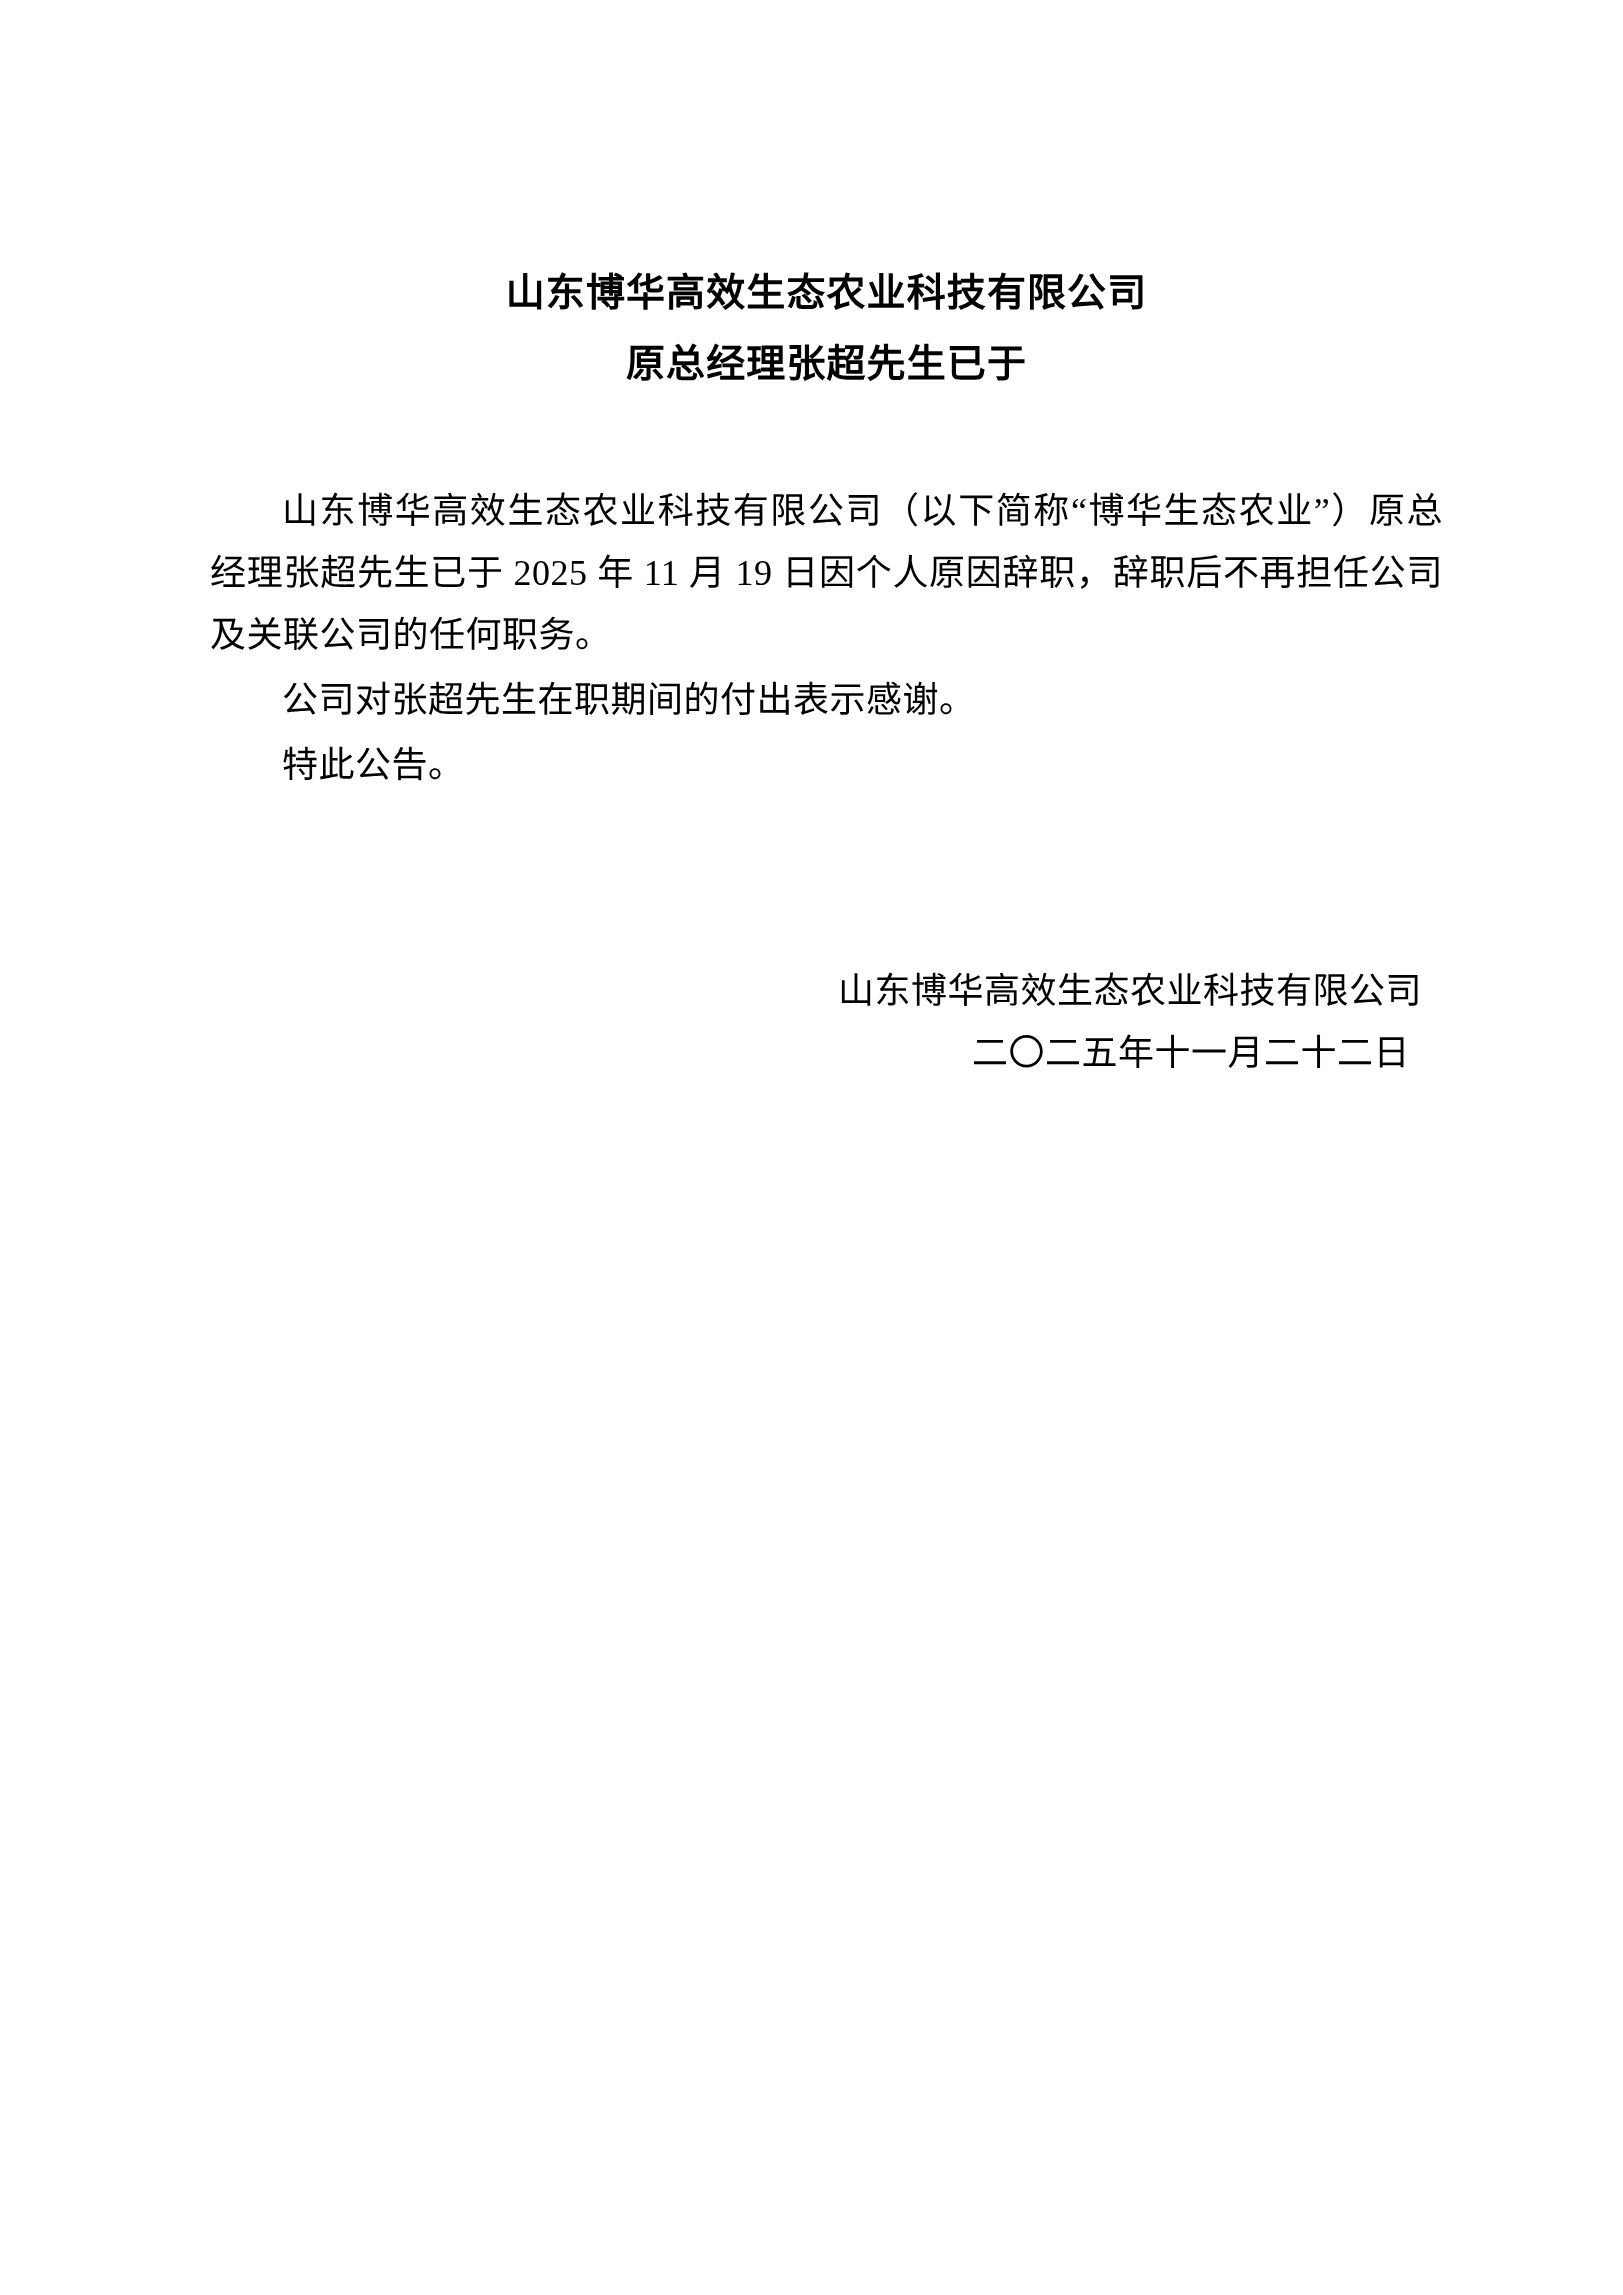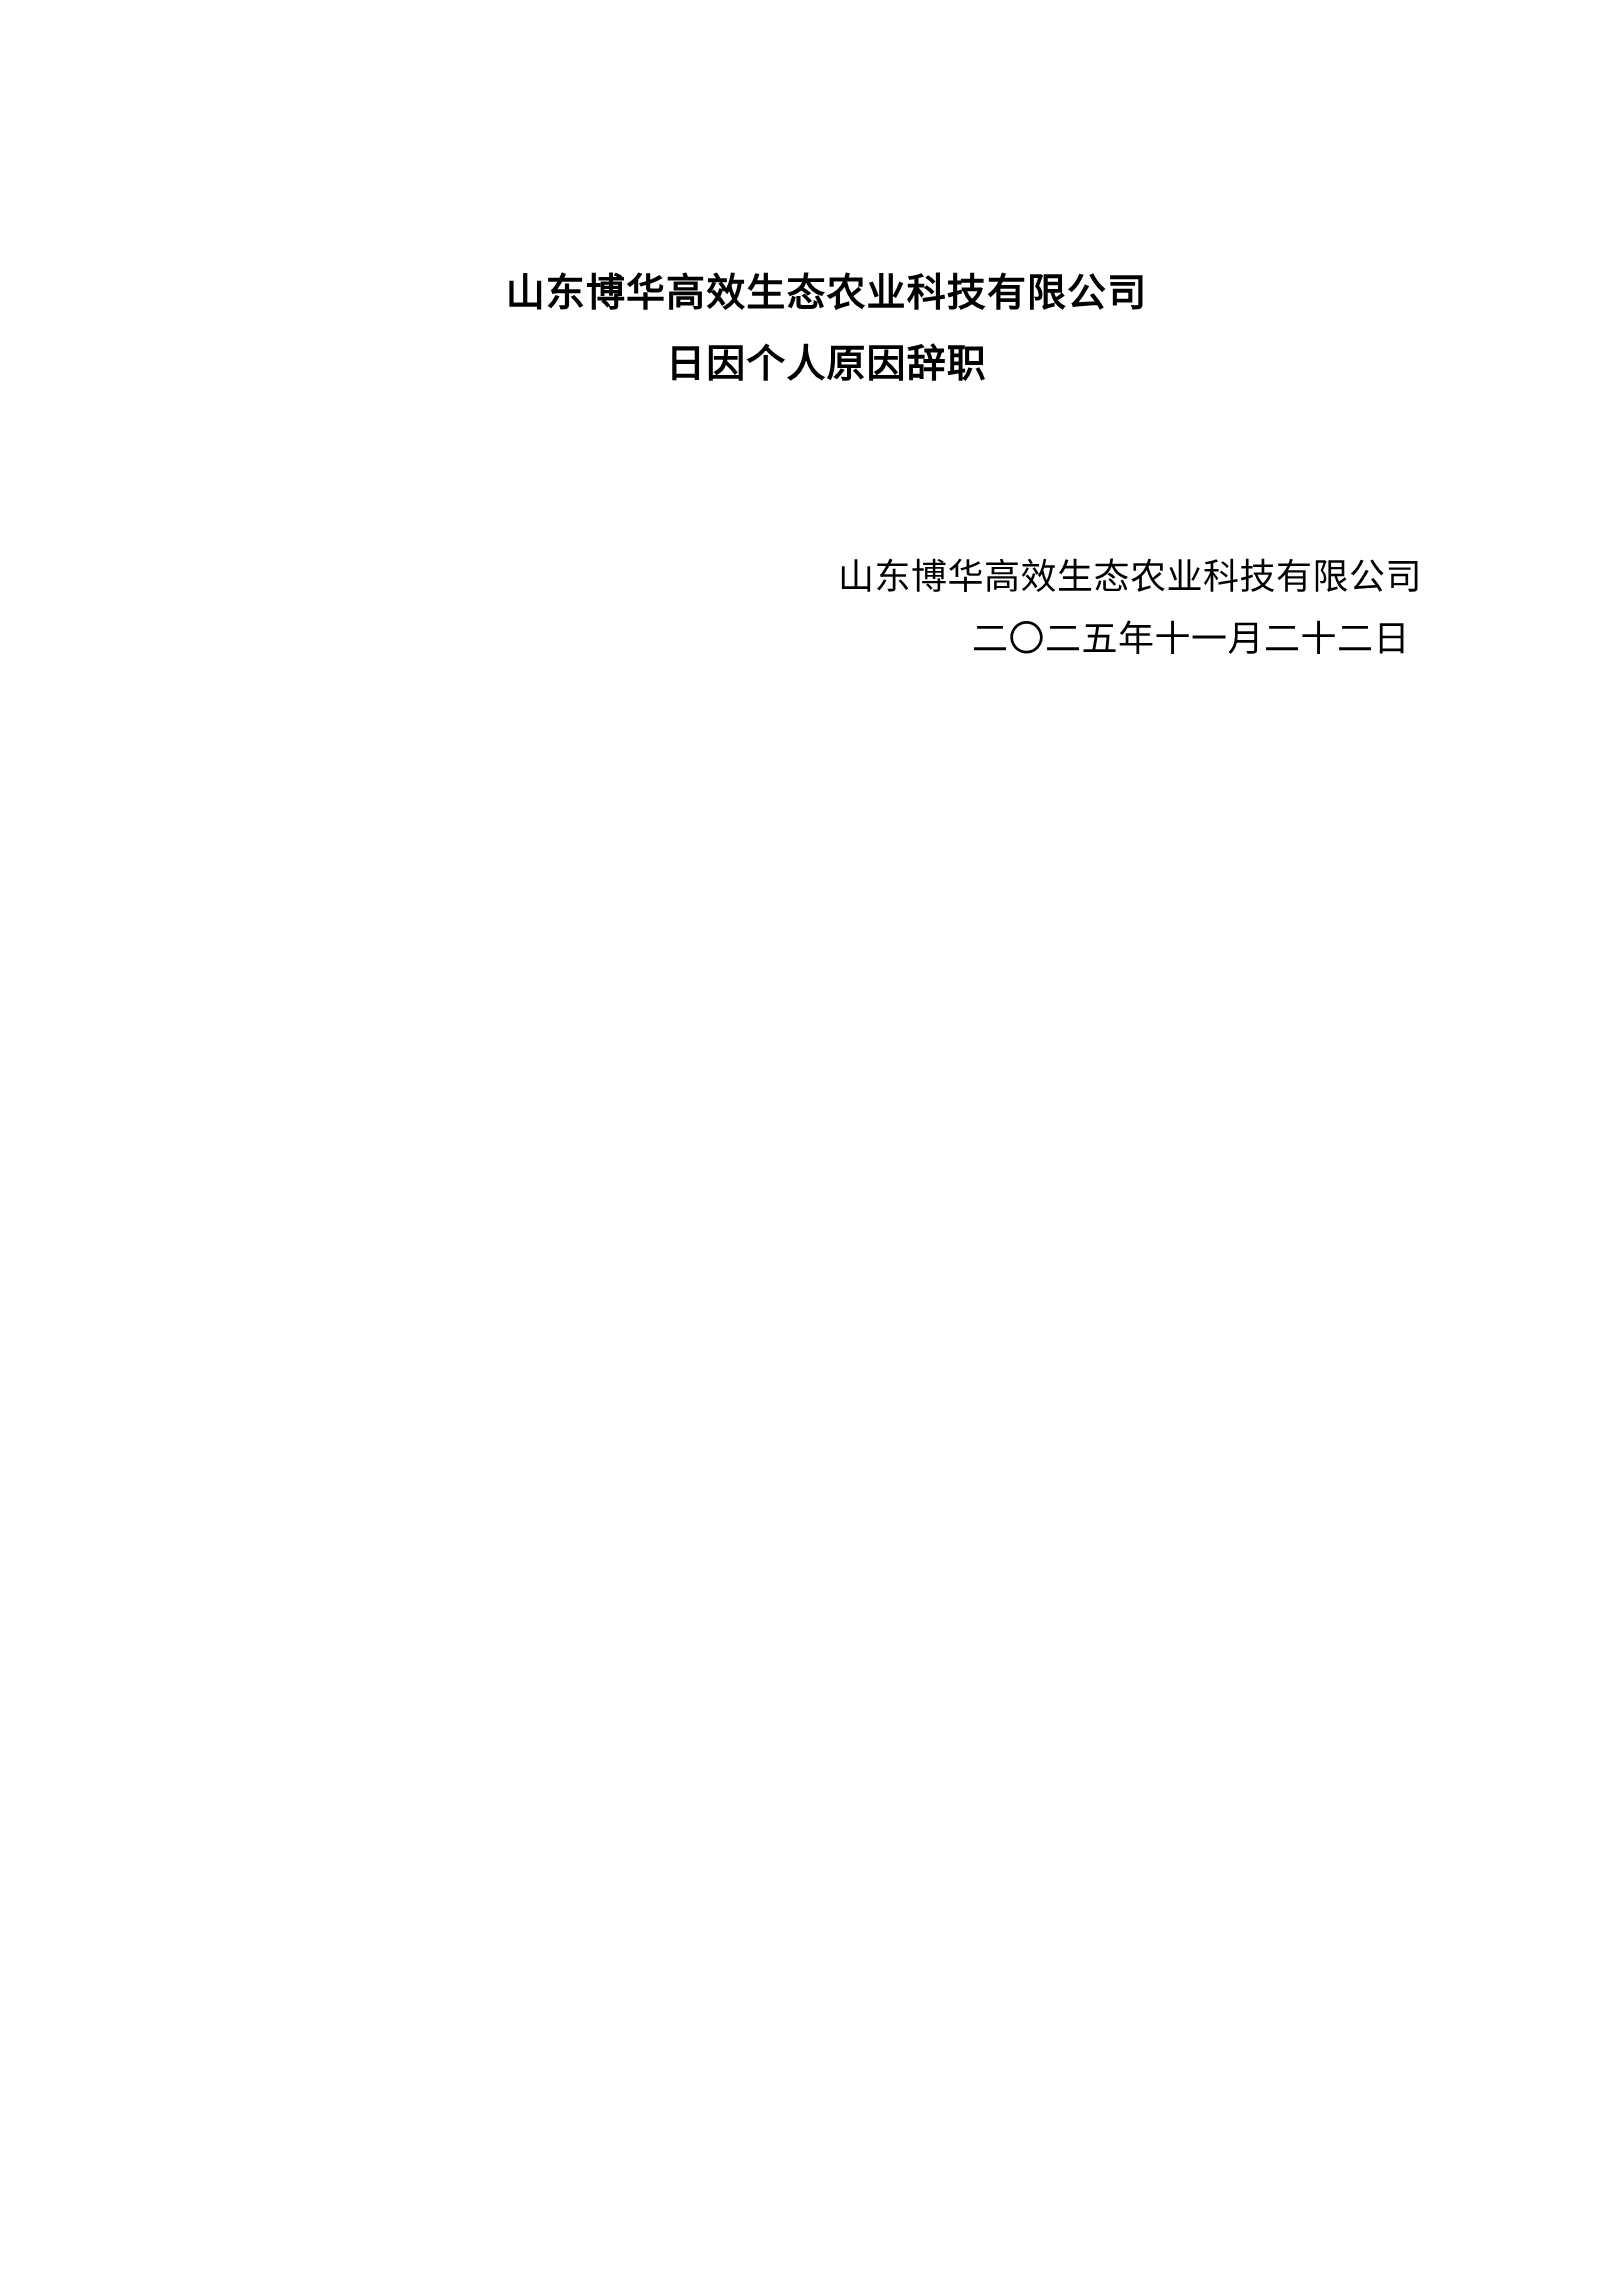--- a/index.html
+++ b/index.html
@@ -78,23 +78,28 @@
   }
 </style>
 </head>
 <body>
 
 <div class="page">
   <div class="content">
 
     <h1 class="doc-title">
       <span class="title-line">山东博华高效生态农业科技有限公司</span>
-      <span class="title-line">日因个人原因辞职</span>
+      <span class="title-line">原总经理张超先生已于</span>
     </h1>
 
+    <div class="body-block">
+      <p class="para">山东博华高效生态农业科技有限公司（以下简称“博华生态农业”）原总经理张超先生已于 2025 年 11 月 19 日因个人原因辞职，辞职后不再担任公司及关联公司的任何职务。</p>
+      <p class="para">公司对张超先生在职期间的付出表示感谢。</p>
+      <p class="para">特此公告。</p>
+    </div>
 
     <div class="signature">
       <span class="sig-line">山东博华高效生态农业科技有限公司</span>
       <span class="sig-line sig-date">二〇二五年十一月二十二日</span>
     </div>
 
   </div>
 </div>
 
 

